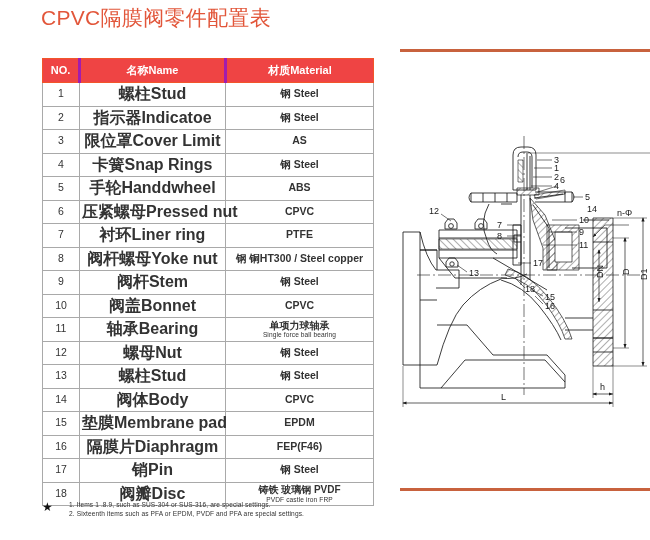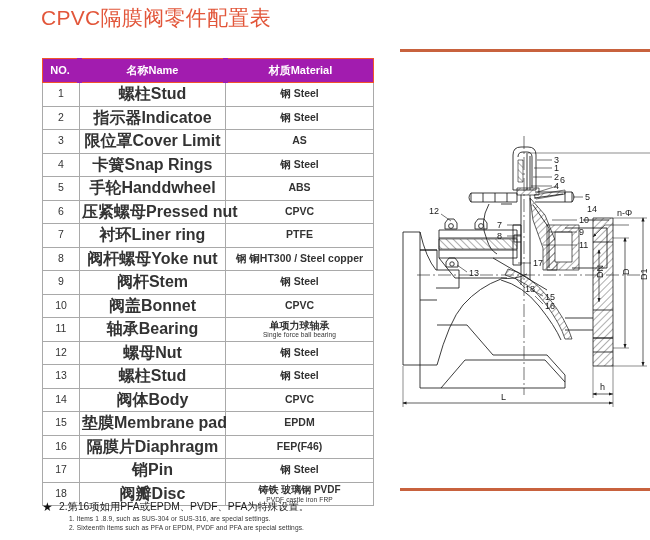--- a/index.html
+++ b/index.html
@@ -47,28 +47,28 @@
     text-align: center;
     vertical-align: middle;
     height: 23.5px;
     padding: 0 2px;
     color: #333333;
     font-size: 10.5px;
     line-height: 1.12;
     white-space: nowrap;
   }
   #parts-table thead th {
-    background: #a21caf;
+    background: #ef4444;
     color: #ffffff;
     border-color: #F2552A;
     font-size: 11px;
     font-weight: 700;
     height: 24px;
   }
-  #parts-table thead th.sep { border-left: 5px solid #a21caf; }
+  #parts-table thead th.sep { border-left: 3px solid #a21caf; }
   #parts-table td.col-no { font-size: 10.5px; }
   #parts-table td.col-name { font-size: 16px; font-weight: 700; }
   #parts-table td.col-mat { font-size: 10.5px; font-weight: 700; }
   
   .mat2 { display: block; }
   .mat2 .ln1 { font-size: 10px; font-weight: 700; display: block; }
   .mat2 .ln2 { font-size: 6.6px; font-weight: 400; display: block; letter-spacing: .1px; }
 
   
   #notes {
@@ -214,21 +214,20 @@
               <span class="ln2">PVDF castle iron FRP</span>
             </span>
           </td>
         </tr>
       </tbody>
   </table>
 
   <div id="notes">
     <span class="star">★</span>
     <div class="cn-lines">
-      <div class="cn">2.第16项如用PFA或EPDM、PVDF、PFA为特殊设置。</div>
     </div>
     <div class="en">1. Items 1 .8.9, such as SUS-304 or SUS-316, are special settings.</div>
     <div class="en">2. Sixteenth items such as PFA or EPDM, PVDF and PFA are special settings.</div>
   </div>
 
   <div id="drawing">
     <svg width="285" height="290" viewBox="0 0 285 290" xmlns="http://www.w3.org/2000/svg">
       <defs>
         <pattern id="hatchR" width="5" height="5" patternTransform="rotate(45)" patternUnits="userSpaceOnUse">
           <line x1="0" y1="0" x2="0" y2="5" stroke="#1a1a1a" stroke-width="0.7"></line>

